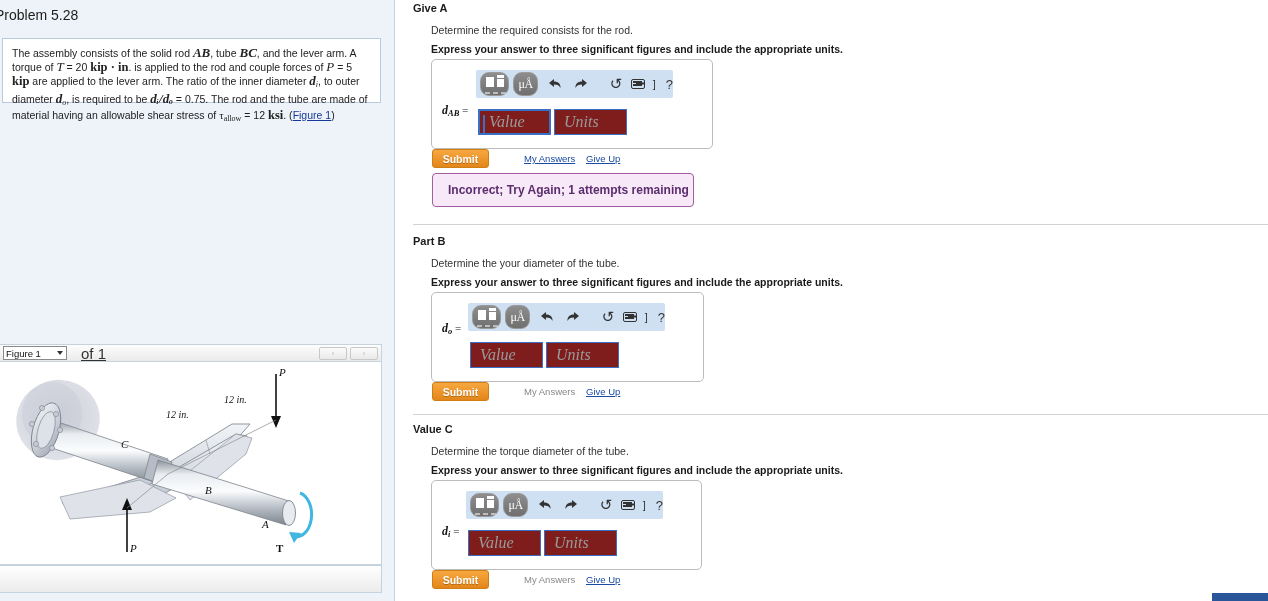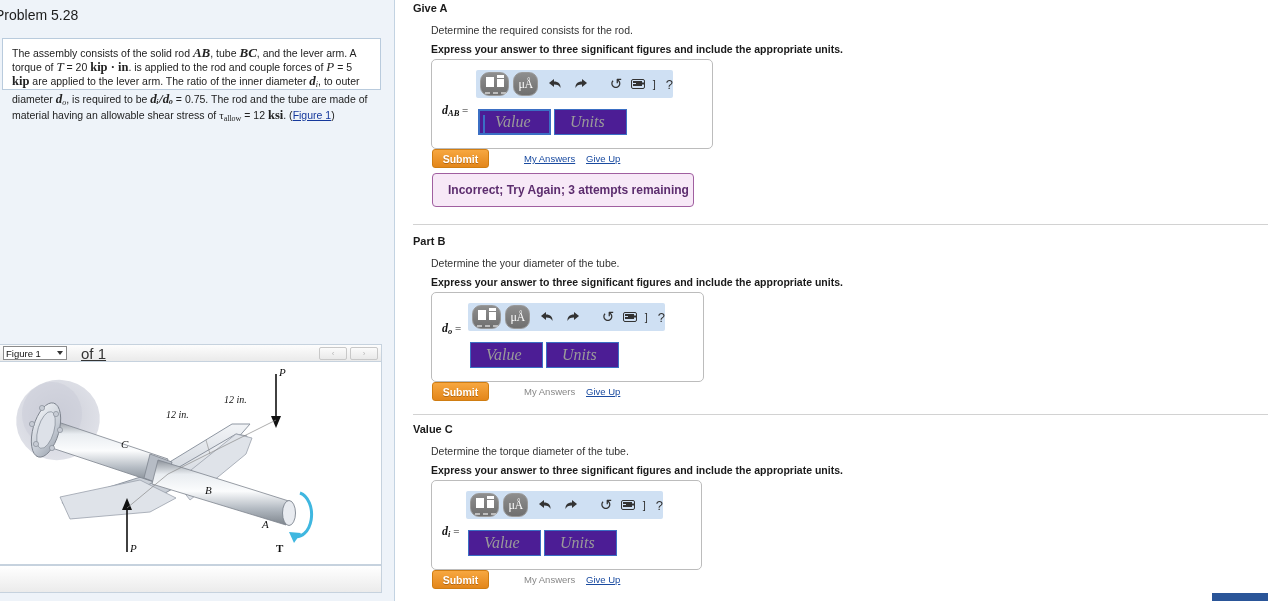--- a/index.html
+++ b/index.html
@@ -30,21 +30,21 @@
     left: -5px; top: 7px;
     font-size: 14px;
     color: #1c1c1c;
     font-family: "Liberation Sans", sans-serif;
     white-space: nowrap;
   }
   .statement-box {
     position: absolute;
     left: 2px; top: 38px;
     width: 379px;
-    height: 52px;
+    height: 65px;
     background: #ffffff;
     border: 1px solid #b9cbdd;
     box-sizing: border-box;
     padding: 7px 9px 5px 9px;
   }
   .statement {
     font-family: "Liberation Sans", sans-serif;
     font-size: 10.5px;
     line-height: 13.2px;
     color: #222;
@@ -231,25 +231,25 @@
     font-style: italic;
     color: #111;
     white-space: nowrap;
   }
   .ans-label .sb { font-size: 8.5px; vertical-align: -2px; }
   .ans-label .eq { font-style: normal; font-weight: normal; font-size: 11px; }
 
   .ans-input {
     position: absolute;
     border: 2px solid #3b6fc4;
-    background: #4c1d95;
-    box-sizing: border-box;
-    display: flex;
-    align-items: center;
-    padding-left: 15px;
+    background: #7f1d1d;
+    box-sizing: border-box;
+    display: flex;
+    align-items: center;
+    padding-left: 9px;
   }
   .ans-input.thin { border: 1px solid #3b6fc4; }
   .ans-placeholder {
     font-family: "Liberation Serif", serif;
     font-style: italic;
     font-size: 16px;
     color: #9a9a9a;
   }
   .caret-bar {
     position: absolute;
@@ -460,21 +460,21 @@
       </div>
       <div class="ans-input thin" style="left:122px; top:49px; width:73px; height:26px;">
         <span class="ans-placeholder">Units</span>
       </div>
     </div>
 
     <div class="submit-btn" style="left:36px; top:149px; width:55px; height:17px;">Submit</div>
     <div class="link-a" style="left:128px; top:153px;">My Answers</div>
     <div class="link-a" style="left:190px; top:153px;">Give Up</div>
 
-    <div class="feedback" style="left:36px; top:173px; width:262px; height:34px;">Incorrect; Try Again; 3 attempts remaining</div>
+    <div class="feedback" style="left:36px; top:173px; width:262px; height:34px;">Incorrect; Try Again; 1 attempts remaining</div>
 
     <div class="part-sep" style="top:224px"></div>
     <div class="part-title" style="top:235px">Part B</div>
     <div class="part-prompt" style="top:257px">Determine the your diameter of the tube.</div>
     <div class="part-instr" style="top:276px">Express your answer to three significant figures and include the appropriate units.</div>
 
     <div class="answer-box" style="left:35px; top:292px; width:273px; height:90px;">
       <div class="toolbar" style="left:36px; top:10px; width:197px; height:28px;">
         <div class="tb-btn tb-tmpl" style="margin-left:4px">
           <span class="r1"></span>

